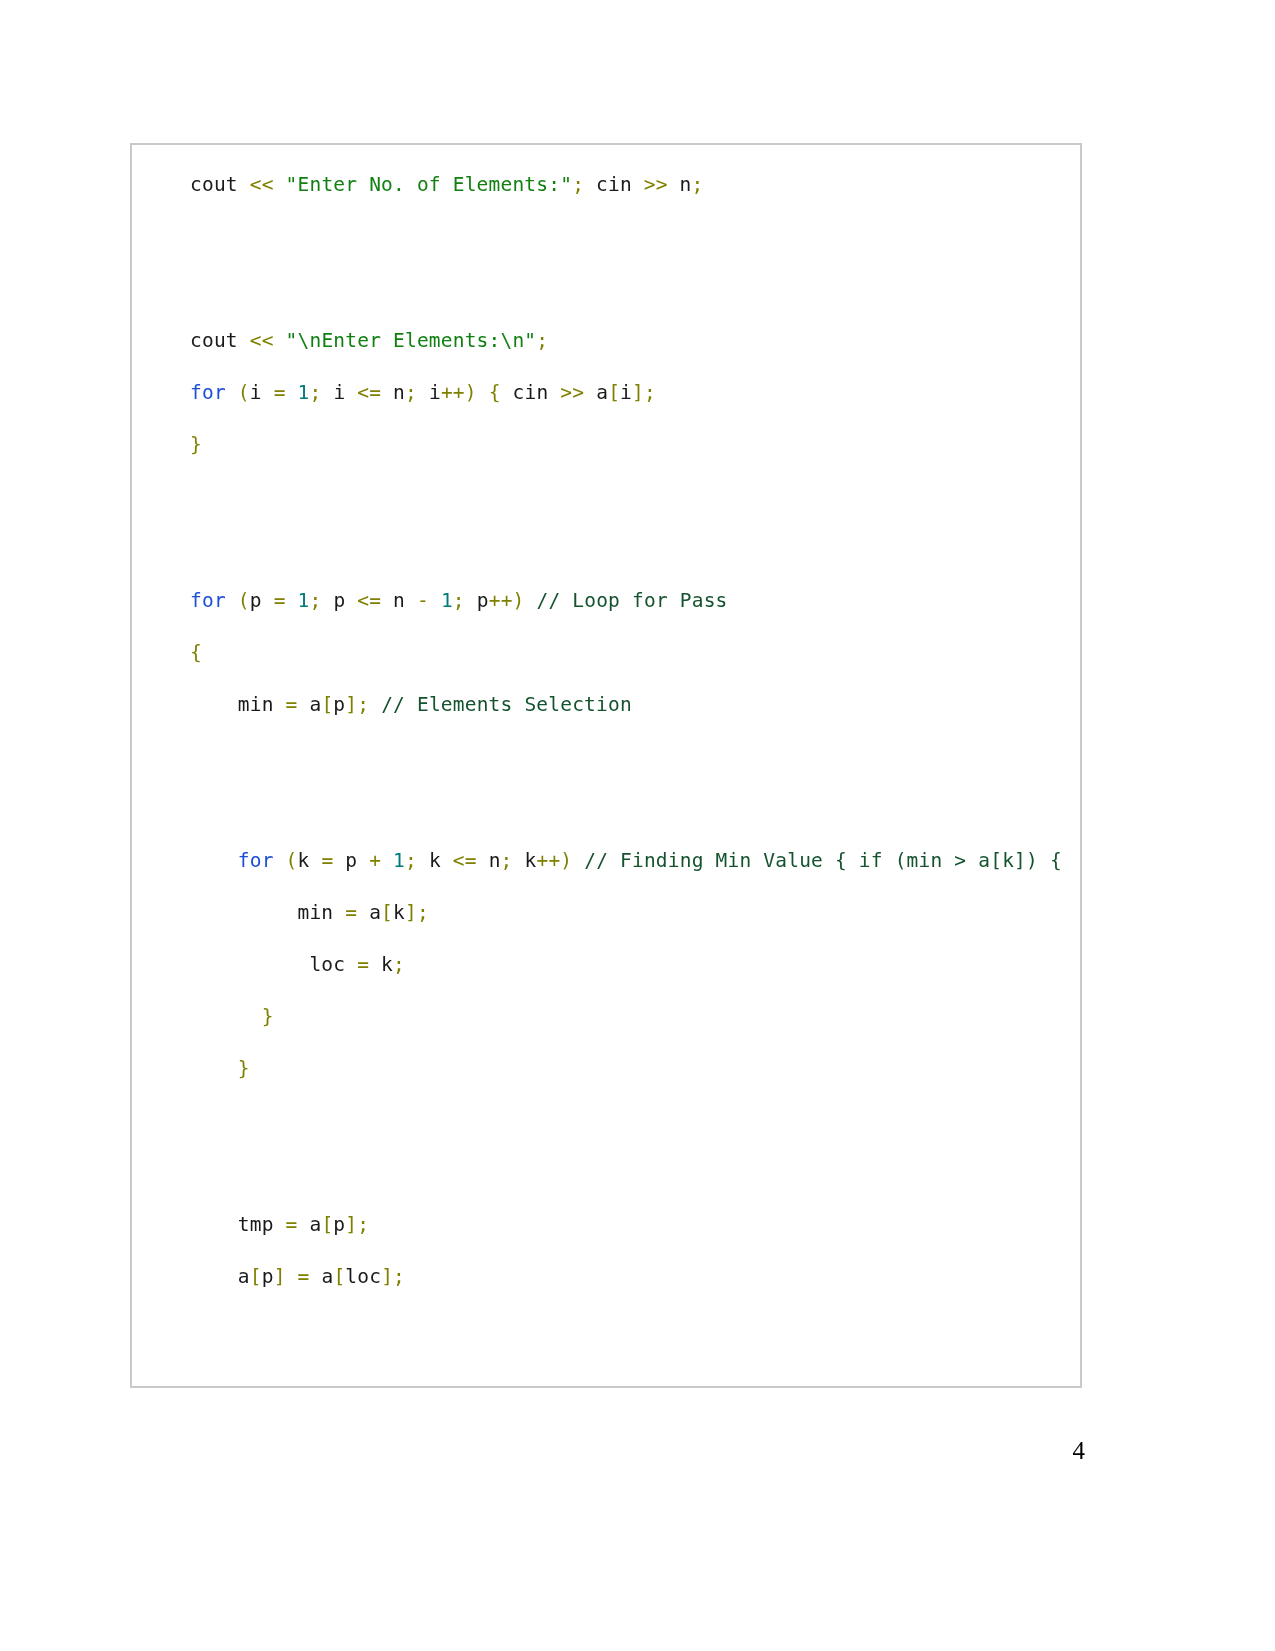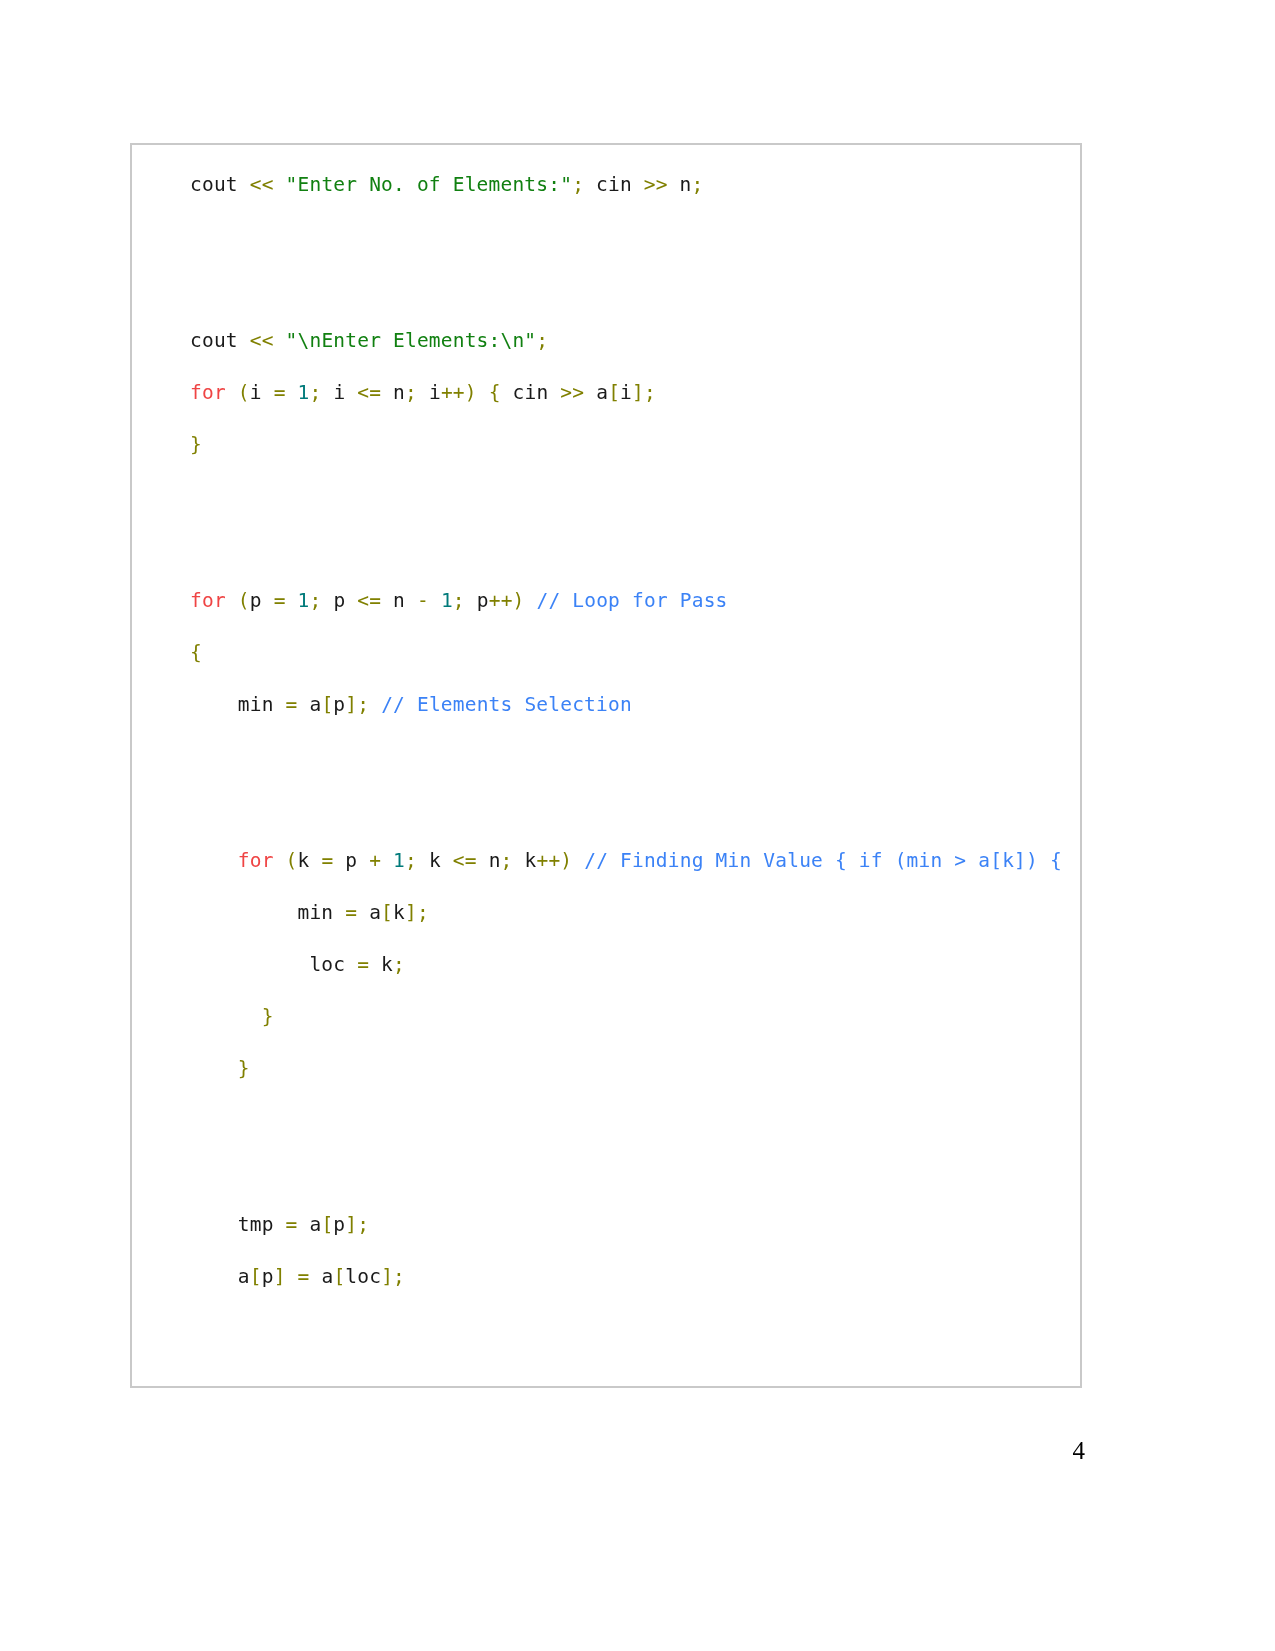--- a/index.html
+++ b/index.html
@@ -50,24 +50,24 @@
     white-space: pre;
     color: #1a1a1a;
     letter-spacing: 0.2px;
   }
   .code-line.blank {
     height: 52px;
   }
 
   
   .tok-plain   { color: #1a1a1a; }
-  .tok-kw      { color: #ef4444; text-align: right; }
+  .tok-kw      { color: #1d4ed8; text-align: right; }
   .tok-str     { color: #118011; }
   .tok-num     { color: #007a7a; }
-  .tok-com     { color: #3b82f6; }
+  .tok-com     { color: #14532d; }
   .tok-punc    { color: #808000; }
   .tok-op      { color: #808000; }
 
   
   .page-number {
     position: absolute;
     right: 190px;
     top: 1437px;
     font-family: "Liberation Serif", serif;
     font-size: 25px;

